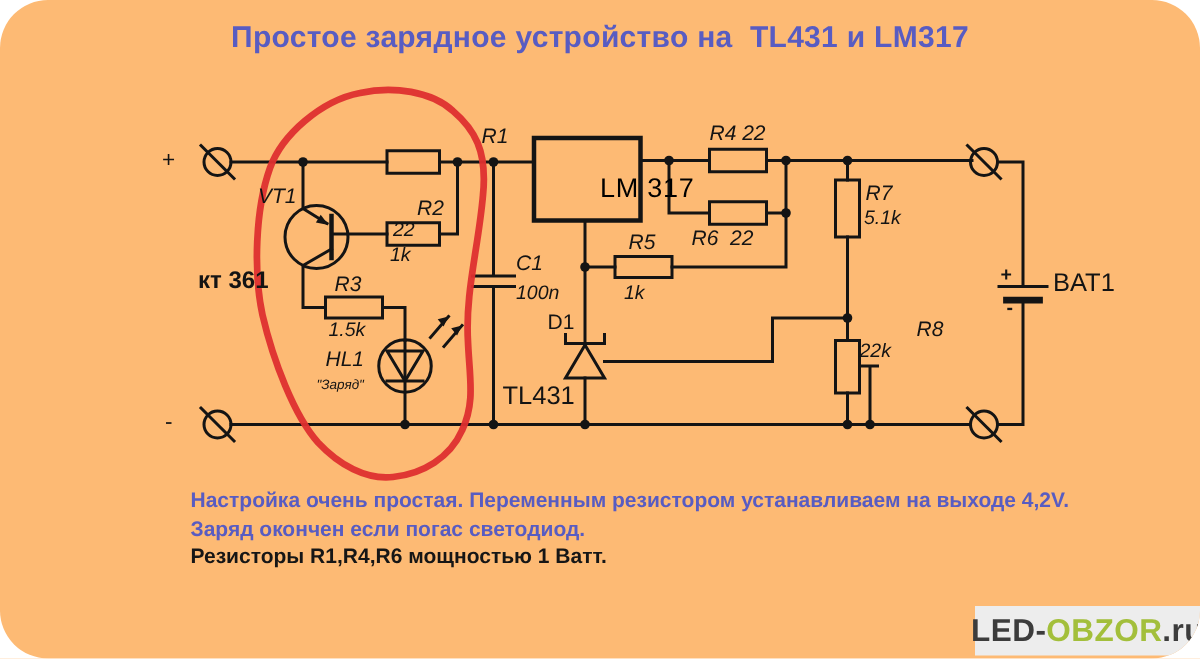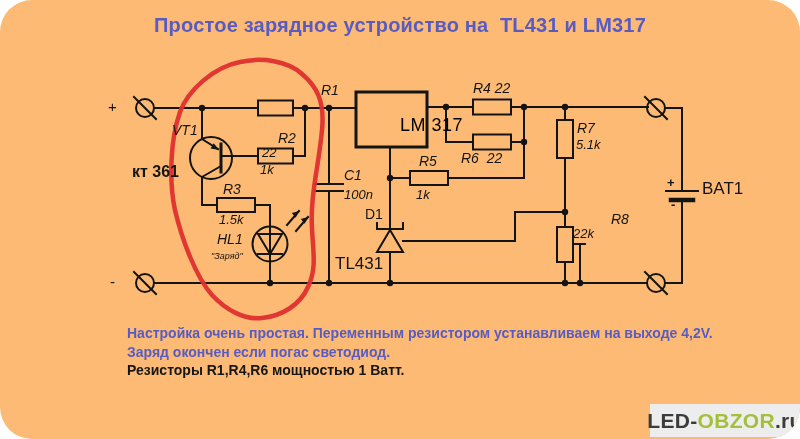--- a/index.html
+++ b/index.html
@@ -162,21 +162,21 @@
          C313,252 317,268 308,287 C300,305 282,316 262,318 C244,320 226,310 212,295
          C196,277 182,240 175,210 C169,182 170,140 180,112 C188,90 214,67 240,62 Z" fill="none" stroke="#de2f2f" stroke-width="4.5" stroke-linejoin="round" opacity="0.95"></path>
   </svg>
 
   <div id="title" class="abs">Простое зарядное устройство на  TL431 и LM317</div>
 
   <span class="lbl" style="left:108px;top:99px;font-size:15px;">+</span>
   <span class="lbl" style="left:110px;top:274px;font-size:15px;">-</span>
 
   <span class="lbl it" style="left:172px;top:123px;">VT1</span>
-  <span class="lbl b" style="left:132px;top:164px;font-size:16px;">кт 361</span>
+  <span class="lbl b" style="left:132px;top:180px;font-size:16px;">кт 361</span>
 
   <span class="lbl it" style="left:277px;top:83px;margin-left:44px;">R1</span>
   <span class="lbl it val" style="left:262px;top:114px;margin-top:32px;">22</span>
 
   <span class="lbl it" style="left:278px;top:131px;">R2</span>
   <span class="lbl it val" style="left:260px;top:163px;">1k</span>
 
   <span class="lbl it" style="left:223px;top:182px;">R3</span>
   <span class="lbl it val" style="left:219px;top:213px;">1.5k</span>
 

